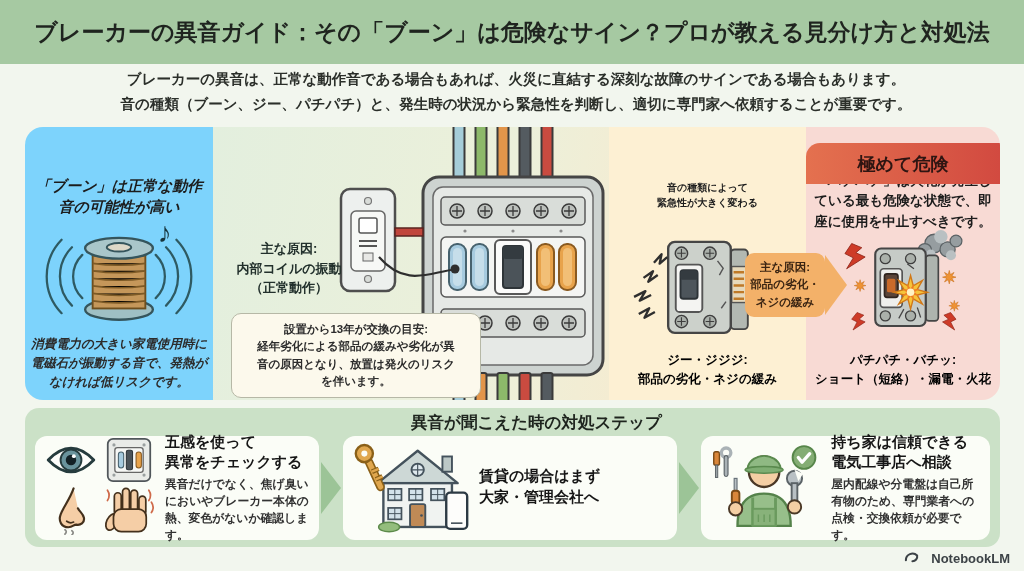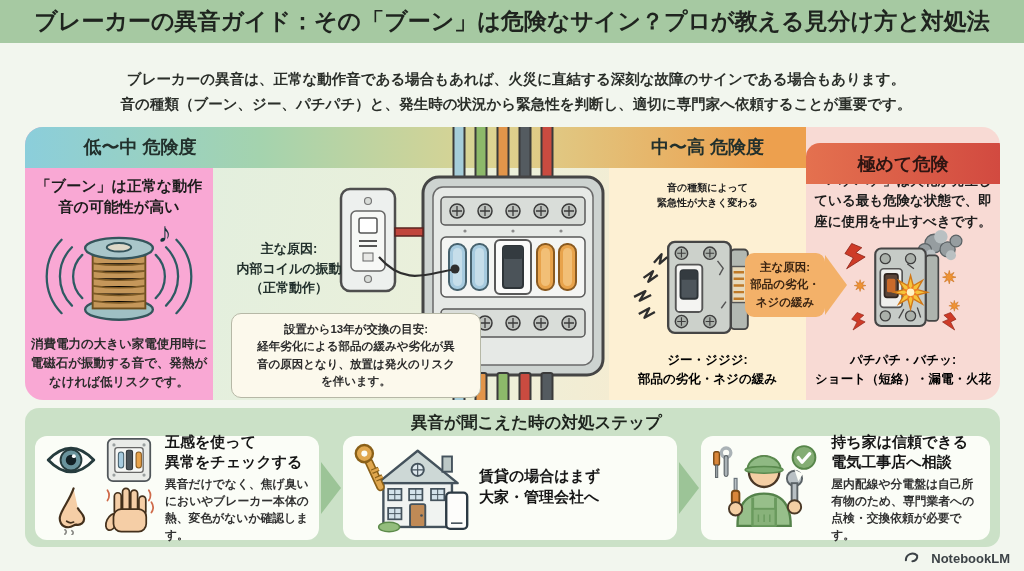--- a/index.html
+++ b/index.html
@@ -1,25 +1,25 @@
 <!DOCTYPE html>
 <html><head>
 <meta charset="utf-8">
 <style>
   html,body{margin:0;padding:0;}
   body{width:1024px;height:571px;background:#f2f6ee;font-family:"Liberation Sans",sans-serif;position:relative;overflow:hidden;color:#222;}
   .preline{white-space:pre-line;}
   
-  .titlebar{position:absolute;left:0;top:0;width:1024px;height:43px;background:#a6c9a2;display:flex;align-items:center;justify-content:center;}
+  .titlebar{position:absolute;left:0;top:0;width:1024px;height:64px;background:#a6c9a2;display:flex;align-items:center;justify-content:center;}
   .titlebar h1{margin:0;font-size:23px;font-weight:700;color:#1f241f;letter-spacing:0;}
   .subtitle{position:absolute;left:0;top:63px;width:1024px;text-align:center;font-size:14.5px;font-weight:700;color:#2b2f2a;line-height:1.75;margin:4px;}
   
   .main{position:absolute;left:25px;top:127px;width:975px;height:273px;border-radius:18px;overflow:hidden;display:flex;}
   .col{position:relative;height:100%;}
-  .col1{width:188px;background:#f9a8d4;}
+  .col1{width:188px;background:#7dd3fc;font-style:italic;}
   .col2{width:396px;background:linear-gradient(100deg,#e3efde 0%,#ecf0da 70%,#f4ecd2 100%);}
   .col3{width:197px;background:#fdf0d3;}
   .col4{width:194px;background:#f8dad4;}
   .band{position:absolute;left:0;top:0;width:781px;height:41px;z-index:1;background:linear-gradient(90deg,#8bcedb 0%,#a4d3ae 30%,#ddd391 60%,#eda04e 95%);}
   .band-label{position:absolute;top:0;height:41px;line-height:41px;text-align:center;font-size:18px;font-weight:700;color:#22302c;}
   .band-label.l1{left:0;width:230px;}
   .band-label.l2{left:584px;width:197px;}
   .band-red{position:absolute;left:781px;top:16px;width:194px;height:41px;z-index:1;background:linear-gradient(90deg,#e4714f,#d24a40);border-radius:14px 0 0 0;display:flex;align-items:center;justify-content:center;font-size:18px;font-weight:700;color:#2e1512;}
   .panel-title{position:absolute;text-align:center;font-weight:700;color:#1c1c1c;}
   .panel-caption{position:absolute;text-align:center;font-weight:700;color:#000000;}
@@ -62,24 +62,20 @@
 
   <header class="titlebar">
     <h1>ブレーカーの異音ガイド：その「ブーン」は危険なサイン？プロが教える見分け方と対処法</h1>
   </header>
   <p class="subtitle">
     <span>ブレーカーの異音は、正常な動作音である場合もあれば、火災に直結する深刻な故障のサインである場合もあります。</span><br>
     <span>音の種類（ブーン、ジー、パチパチ）と、発生時の状況から緊急性を判断し、適切に専門家へ依頼することが重要です。</span>
   </p>
 
   <section class="main">
-    <div class="band">
-      <span class="band-label l1">低〜中 危険度</span>
-      <span class="band-label l2">中〜高 危険度</span>
-    </div>
     <div class="band-red">
       <span>極めて危険</span>
     </div>
 
     <div class="col col1">
       <div class="panel-title preline">「ブーン」は正常な動作
 音の可能性が高い</div>
       <div class="coil-wrap">
         <svg viewBox="0 0 170 125" width="160" height="118">
           <g stroke="#2e5a62" stroke-width="2.4" fill="none" stroke-linecap="round">

